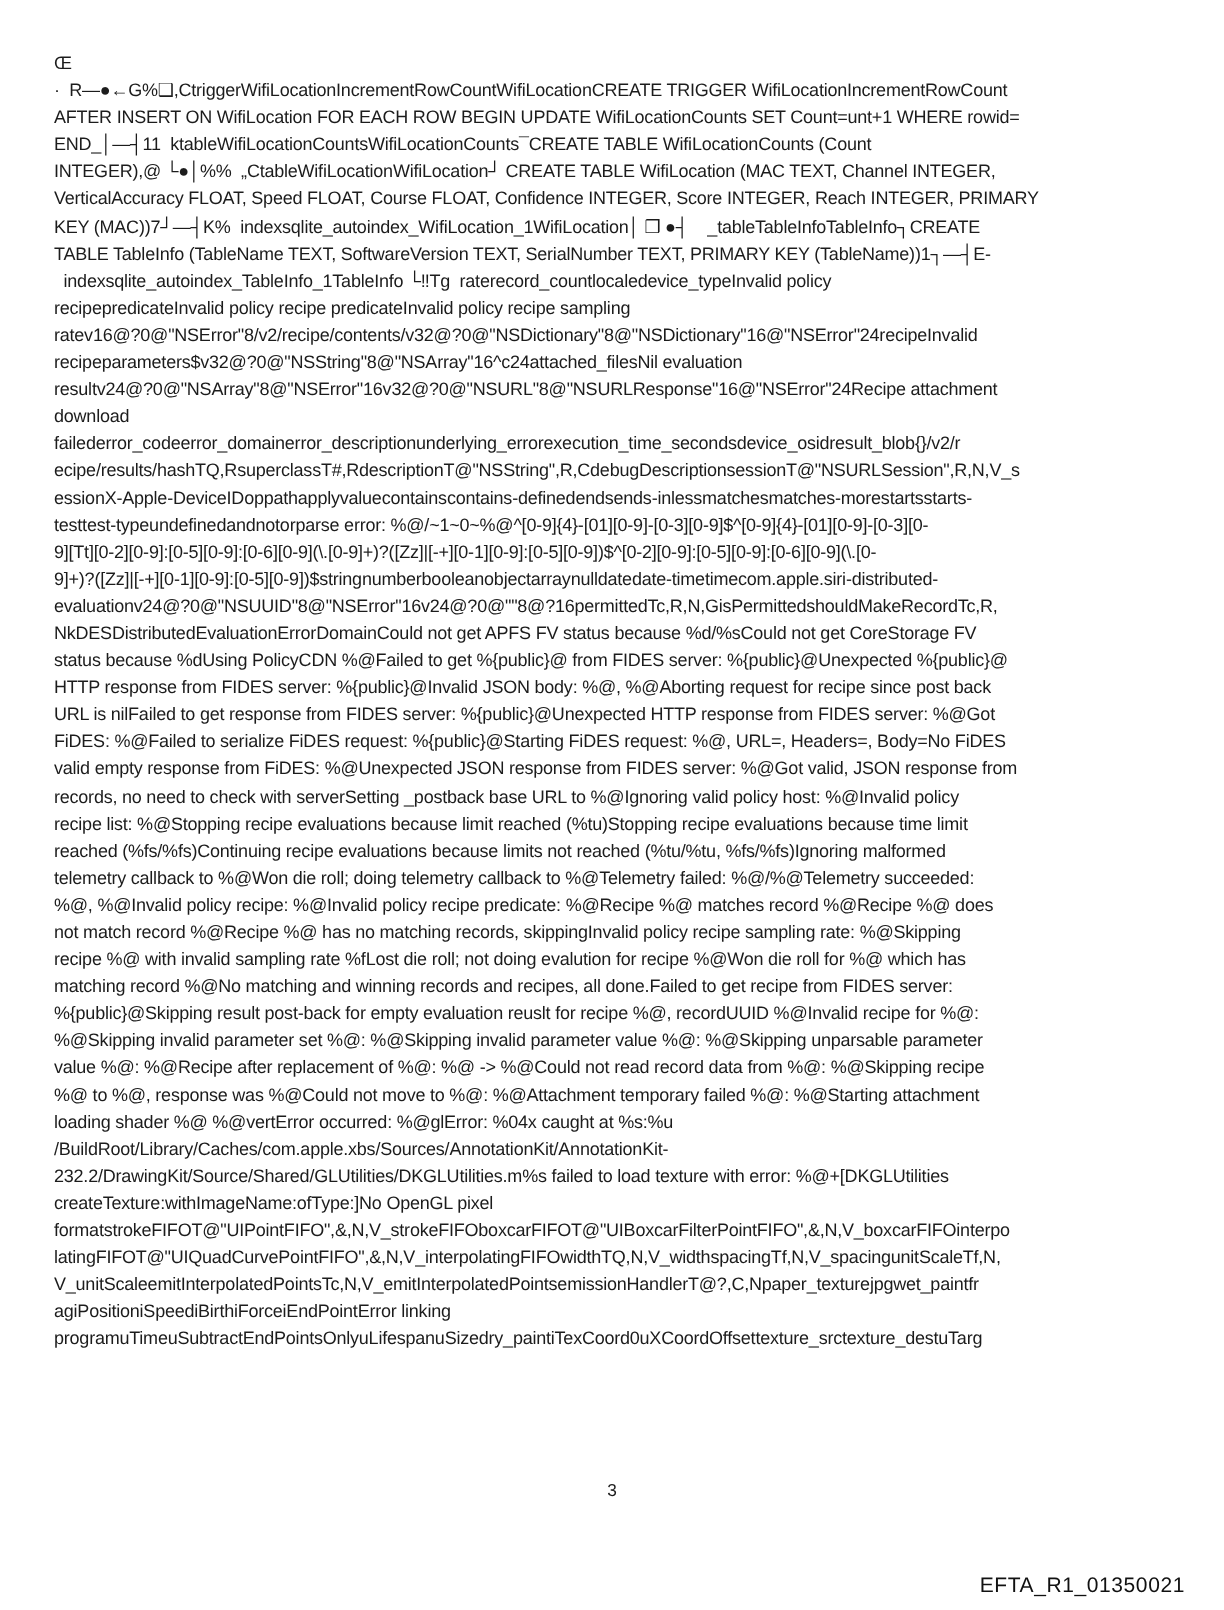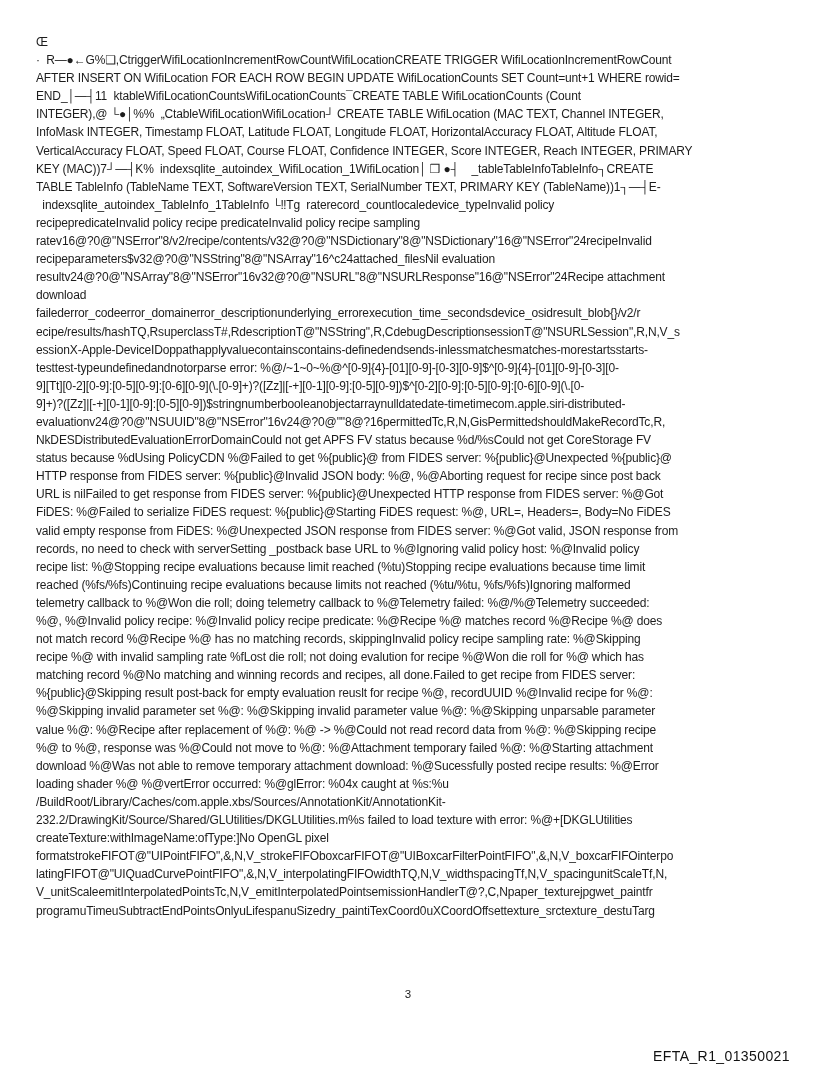--- a/index.html
+++ b/index.html
@@ -52,21 +52,20 @@
 </head>
 <body>
 
 <div class="page">
   <div class="content">
       <div class="line">Œ</div>
       <div class="line">·  R—●←G%❑,CtriggerWifiLocationIncrementRowCountWifiLocationCREATE TRIGGER WifiLocationIncrementRowCount</div>
       <div class="line">AFTER INSERT ON WifiLocation FOR EACH ROW BEGIN UPDATE WifiLocationCounts SET Count=unt+1 WHERE rowid=</div>
       <div class="line">END_│—┤11  ktableWifiLocationCountsWifiLocationCounts¯CREATE TABLE WifiLocationCounts (Count</div>
       <div class="line">INTEGER),@ └●│%%  „CtableWifiLocationWifiLocation┘ CREATE TABLE WifiLocation (MAC TEXT, Channel INTEGER,</div>
-      <div class="line">InfoMask INTEGER, Timestamp FLOAT, Latitude FLOAT, Longitude FLOAT, HorizontalAccuracy FLOAT, Altitude FLOAT,</div>
       <div class="line">VerticalAccuracy FLOAT, Speed FLOAT, Course FLOAT, Confidence INTEGER, Score INTEGER, Reach INTEGER, PRIMARY</div>
       <div class="line">KEY (MAC))7┘—┤K%  indexsqlite_autoindex_WifiLocation_1WifiLocation│ ❒ ●┤    _tableTableInfoTableInfo┐CREATE</div>
       <div class="line">TABLE TableInfo (TableName TEXT, SoftwareVersion TEXT, SerialNumber TEXT, PRIMARY KEY (TableName))1┐—┤E-</div>
       <div class="line">  indexsqlite_autoindex_TableInfo_1TableInfo └‼Tg  raterecord_countlocaledevice_typeInvalid policy</div>
       <div class="line">recipepredicateInvalid policy recipe predicateInvalid policy recipe sampling</div>
       <div class="line">ratev16@?0@"NSError"8/v2/recipe/contents/v32@?0@"NSDictionary"8@"NSDictionary"16@"NSError"24recipeInvalid</div>
       <div class="line">recipeparameters$v32@?0@"NSString"8@"NSArray"16^c24attached_filesNil evaluation</div>
       <div class="line">resultv24@?0@"NSArray"8@"NSError"16v32@?0@"NSURL"8@"NSURLResponse"16@"NSError"24Recipe attachment</div>
       <div class="line">download</div>
       <div class="line">failederror_codeerror_domainerror_descriptionunderlying_errorexecution_time_secondsdevice_osidresult_blob{}/v2/r</div>
@@ -87,27 +86,27 @@
       <div class="line">reached (%fs/%fs)Continuing recipe evaluations because limits not reached (%tu/%tu, %fs/%fs)Ignoring malformed</div>
       <div class="line">telemetry callback to %@Won die roll; doing telemetry callback to %@Telemetry failed: %@/%@Telemetry succeeded:</div>
       <div class="line">%@, %@Invalid policy recipe: %@Invalid policy recipe predicate: %@Recipe %@ matches record %@Recipe %@ does</div>
       <div class="line">not match record %@Recipe %@ has no matching records, skippingInvalid policy recipe sampling rate: %@Skipping</div>
       <div class="line">recipe %@ with invalid sampling rate %fLost die roll; not doing evalution for recipe %@Won die roll for %@ which has</div>
       <div class="line">matching record %@No matching and winning records and recipes, all done.Failed to get recipe from FIDES server:</div>
       <div class="line">%{public}@Skipping result post-back for empty evaluation reuslt for recipe %@, recordUUID %@Invalid recipe for %@:</div>
       <div class="line">%@Skipping invalid parameter set %@: %@Skipping invalid parameter value %@: %@Skipping unparsable parameter</div>
       <div class="line">value %@: %@Recipe after replacement of %@: %@ -&gt; %@Could not read record data from %@: %@Skipping recipe</div>
       <div class="line">%@ to %@, response was %@Could not move to %@: %@Attachment temporary failed %@: %@Starting attachment</div>
-      <div class="line">download %@Was not able to remove temporary attachment download: %@Sucessfully posted recipe results: %@Error</div>
       <div class="line">loading shader %@ %@vertError occurred: %@glError: %04x caught at %s:%u</div>
       <div class="line">/BuildRoot/Library/Caches/com.apple.xbs/Sources/AnnotationKit/AnnotationKit-</div>
       <div class="line">232.2/DrawingKit/Source/Shared/GLUtilities/DKGLUtilities.m%s failed to load texture with error: %@+[DKGLUtilities</div>
       <div class="line">createTexture:withImageName:ofType:]No OpenGL pixel</div>
       <div class="line">formatstrokeFIFOT@"UIPointFIFO",&amp;,N,V_strokeFIFOboxcarFIFOT@"UIBoxcarFilterPointFIFO",&amp;,N,V_boxcarFIFOinterpo</div>
       <div class="line">latingFIFOT@"UIQuadCurvePointFIFO",&amp;,N,V_interpolatingFIFOwidthTQ,N,V_widthspacingTf,N,V_spacingunitScaleTf,N,</div>
       <div class="line">V_unitScaleemitInterpolatedPointsTc,N,V_emitInterpolatedPointsemissionHandlerT@?,C,Npaper_texturejpgwet_paintfr</div>
+      <div class="line">agiPositioniSpeediBirthiForceiEndPointError linking</div>
       <div class="line">programuTimeuSubtractEndPointsOnlyuLifespanuSizedry_paintiTexCoord0uXCoordOffsettexture_srctexture_destuTarg</div>
     </div>
 
   <div class="page-number">3</div>
 
   <div class="bates-number">EFTA_R1_01350021</div>
 </div>
 
 </body></html>

